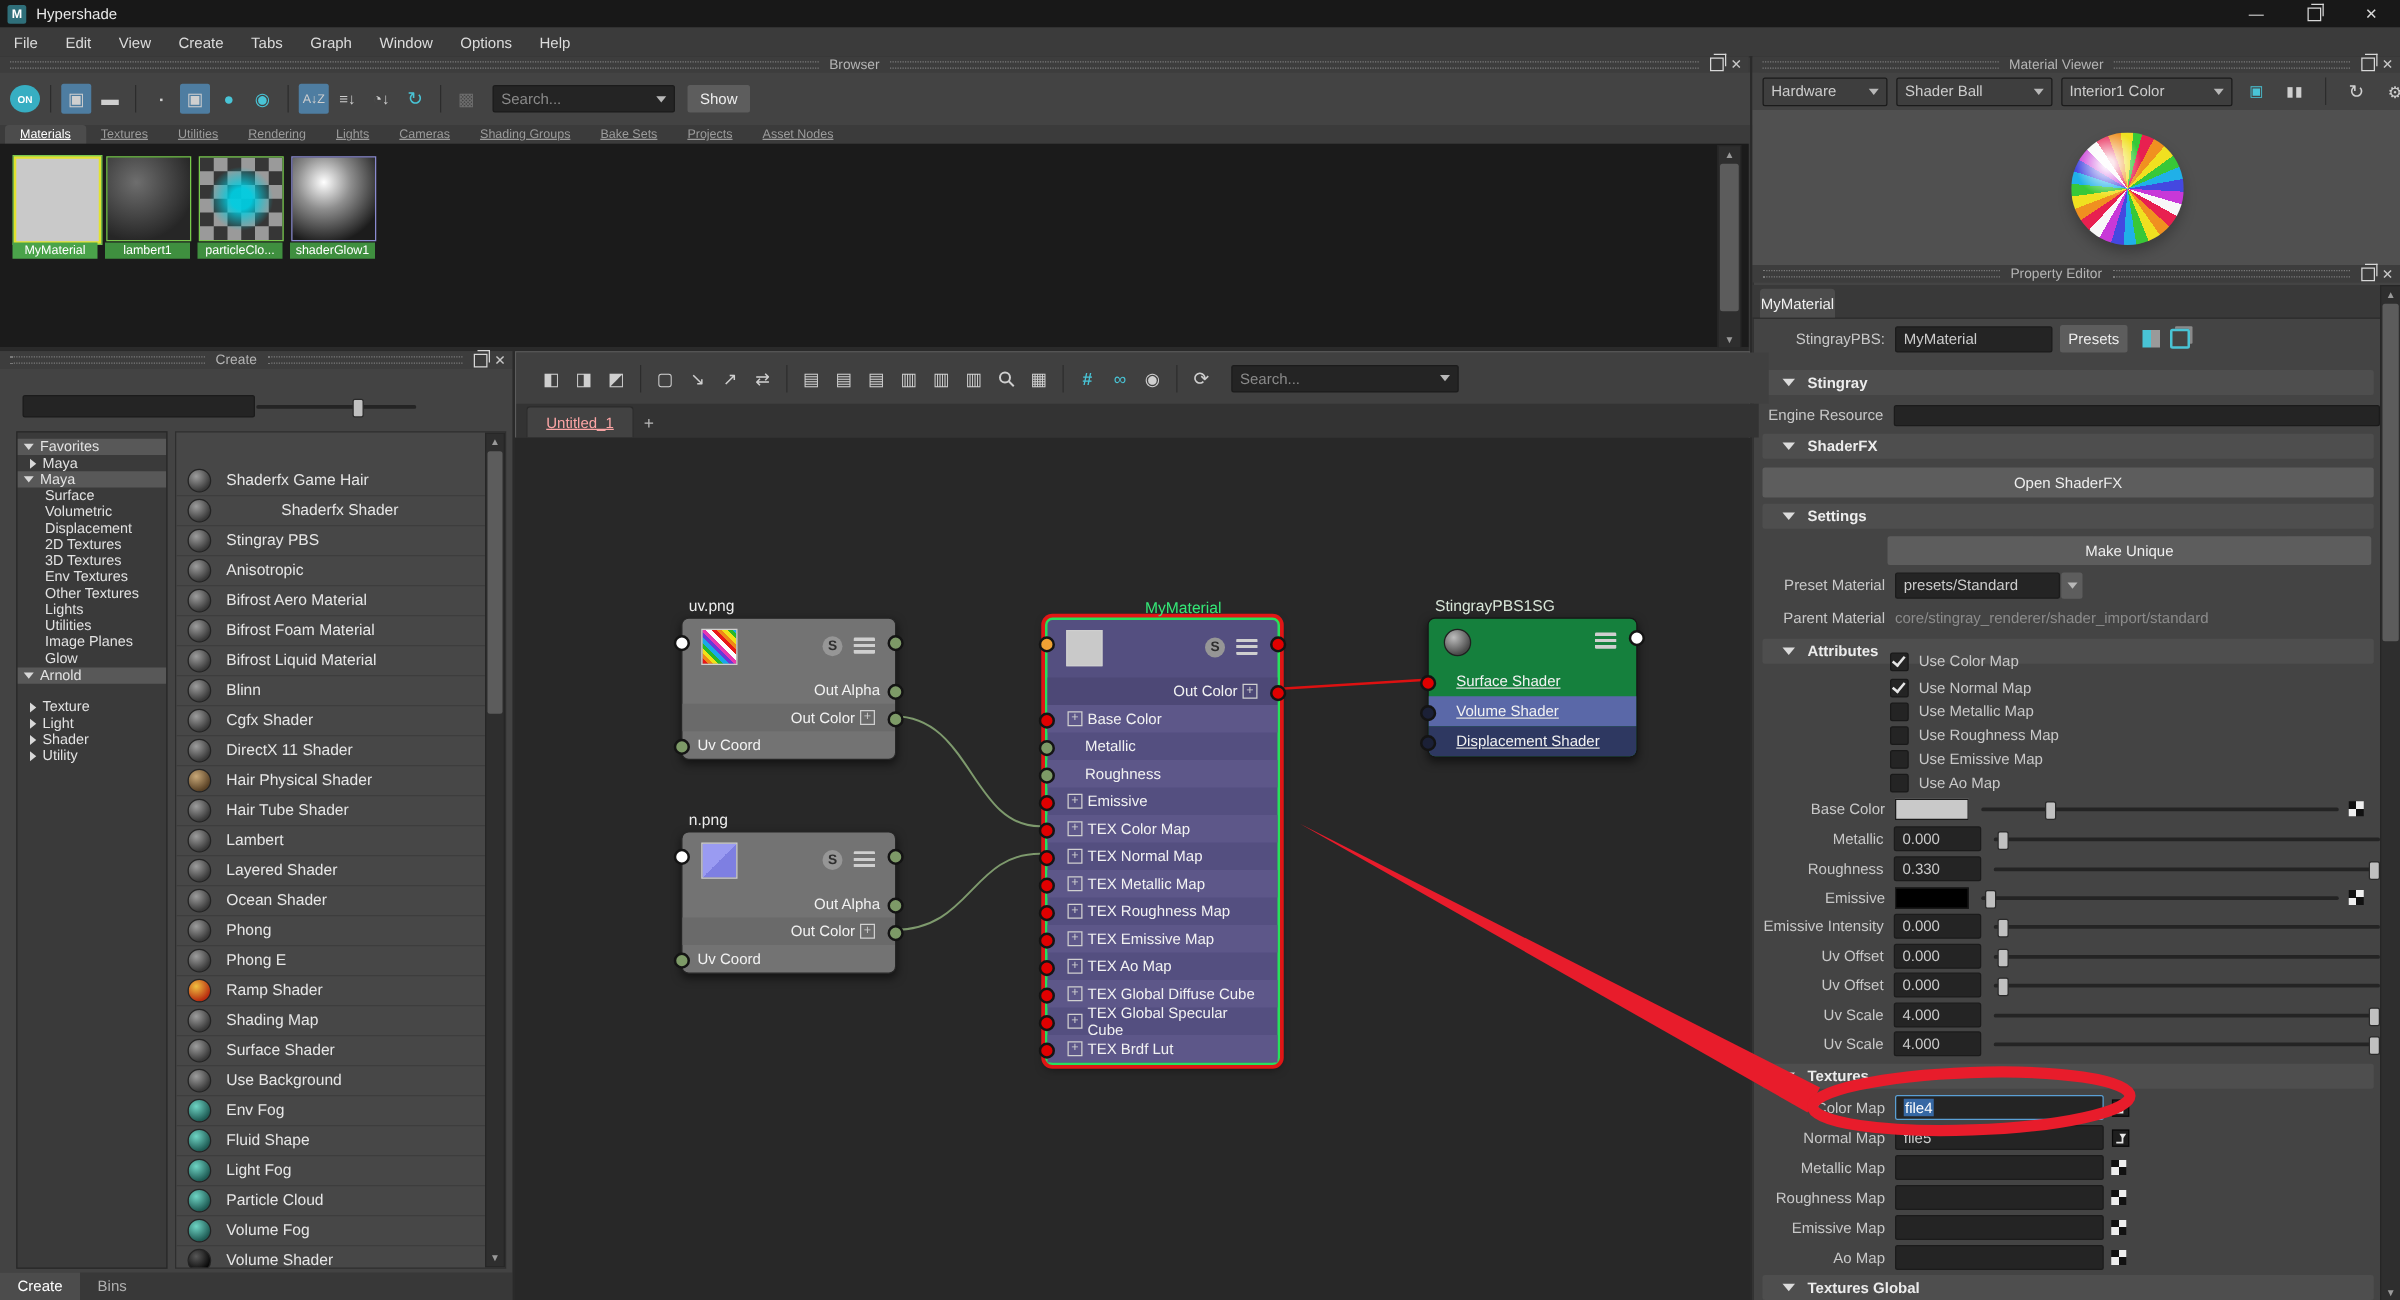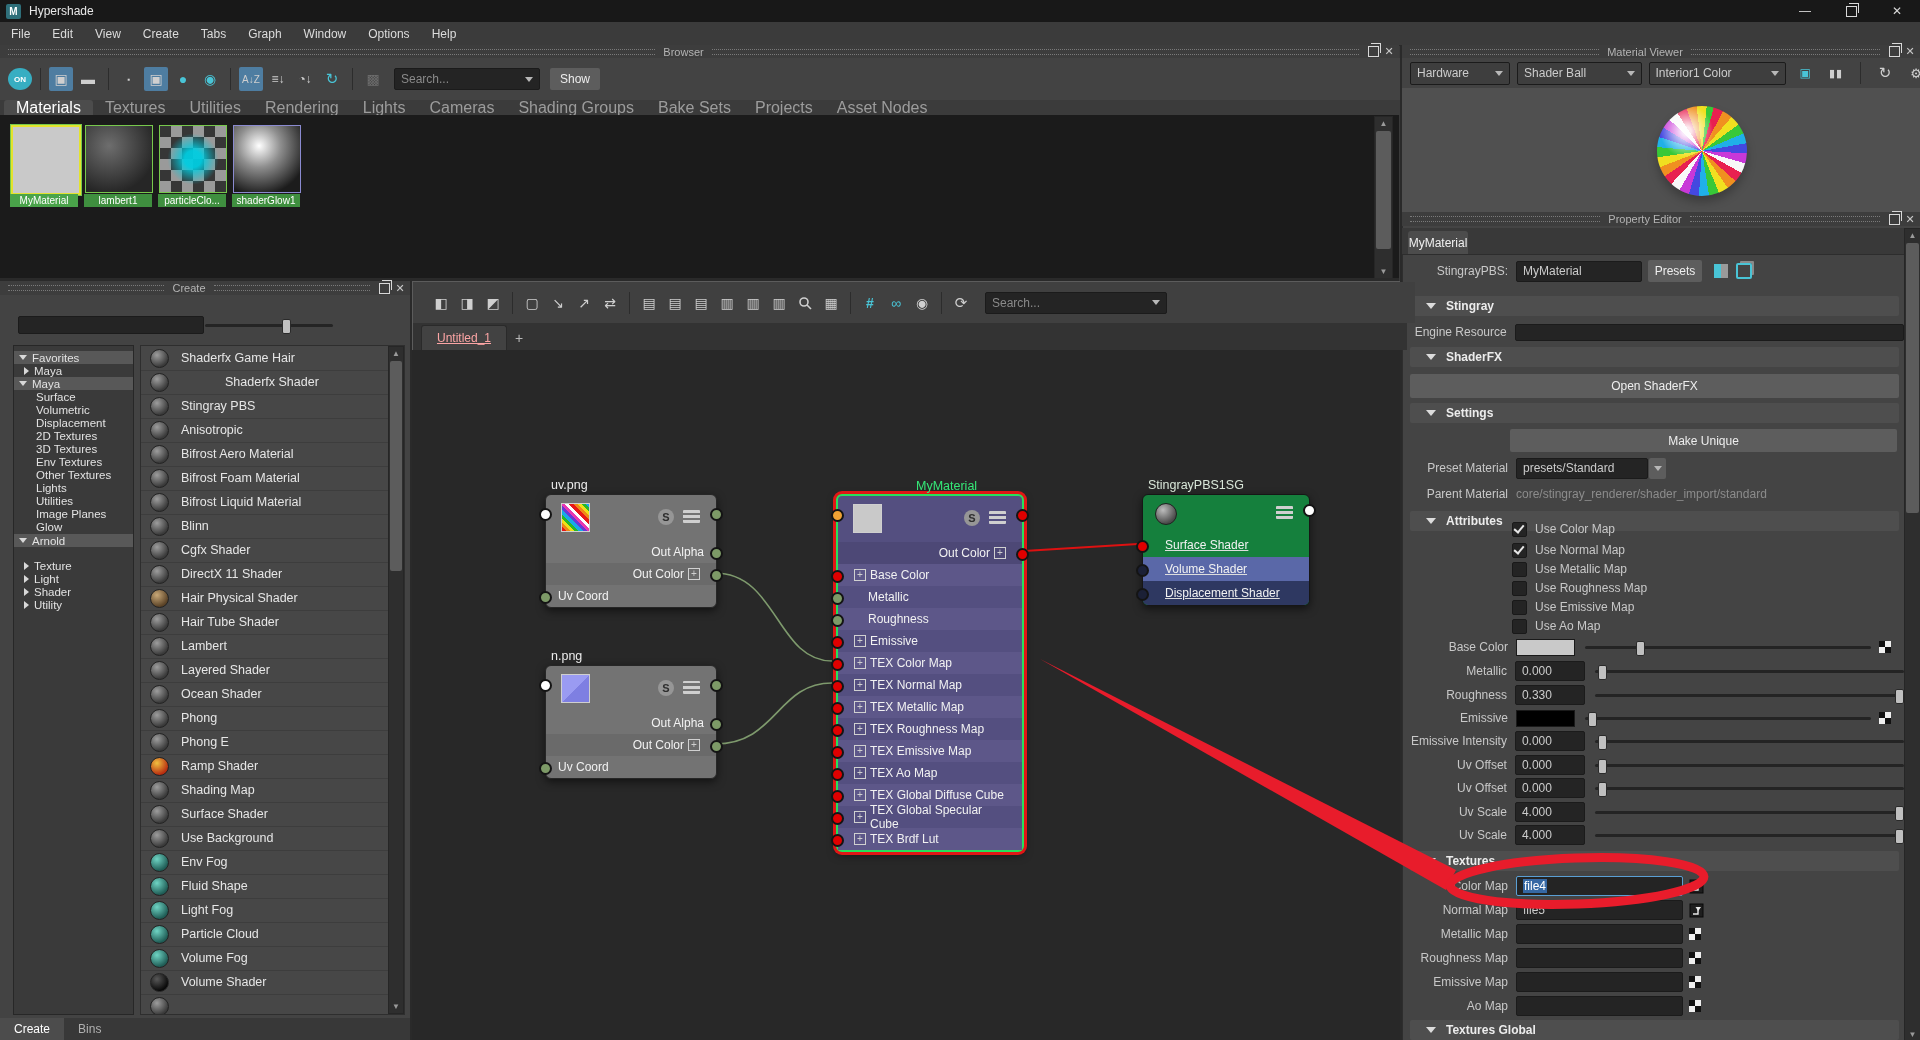--- a/index.html
+++ b/index.html
@@ -21,21 +21,21 @@
   
   .tbtn{height:24px;min-width:24px;display:flex;align-items:center;justify-content:center;border-radius:2px;color:#cfcfcf;font-size:14px;}
   .sel{background:#4e7da1;}
   .teal{color:#49c4d6;}
   .sep{width:1px;height:22px;background:#2c2c2c;margin:0 5px;}
   .field{background:#242424;border:1px solid #1b1b1b;border-radius:2px;color:#ccc;font-size:12px;display:flex;align-items:center;padding:0 6px;}
   .ph{color:#8a8a8a;}
   .btn{background:#5d5d5d;border-radius:2px;color:#eee;font-size:12px;display:flex;align-items:center;justify-content:center;}
   .caret{width:0;height:0;border-left:4px solid transparent;border-right:4px solid transparent;border-top:5px solid #b8b8b8;margin-left:auto;}
   
-  .btab{padding:0 12px;height:15px;font-size:16px;color:#9c9c9c;display:flex;align-items:center;border-radius:3px 3px 0 0;}
+  .btab{padding:0 12px;height:15px;font-size:10px;color:#9c9c9c;display:flex;align-items:center;border-radius:3px 3px 0 0;text-decoration:underline;}
   .btab.active{background:#4c4c4c;color:#fff;}
   .swatch{position:absolute;width:66px;height:66px;}
   .swlabel{position:absolute;width:68px;height:13px;font-size:10px;color:#fff;background:#3f8f3f;display:flex;align-items:center;justify-content:center;overflow:hidden;white-space:nowrap;}
   
   .vscroll{position:absolute;background:#2e2e2e;border:1px solid #262626;}
   .sthumb{position:absolute;left:1px;right:1px;background:#5c5c5c;border-radius:2px;}
   .sarrow{position:absolute;left:0;right:0;height:13px;display:flex;align-items:center;justify-content:center;color:#9a9a9a;font-size:8px;}
   
   .hdr{position:absolute;left:1410px;width:489px;height:20px;background:#4e4e4e;border-radius:2px;display:flex;align-items:center;font-size:12px;font-weight:bold;color:#ececec;}
   .hdr .tri{width:0;height:0;border-left:5px solid transparent;border-right:5px solid transparent;border-top:6px solid #dcdcdc;margin:0 10px 0 16px;}
@@ -48,21 +48,21 @@
   .chk{width:13px;height:13px;background:#242424;border:1px solid #191919;border-radius:2px;position:relative;margin-right:8px;flex:none;}
   .chk.on::after{content:"";position:absolute;left:3px;top:0;width:4px;height:8px;border:solid #e6e6e6;border-width:0 2px 2px 0;transform:rotate(40deg);}
   .checker{width:12px;height:12px;margin-left:8px;background:conic-gradient(#efefef 0 90deg,#111 90deg 180deg,#efefef 180deg 270deg,#111 270deg);flex:none;}
   .texfield{width:153px;height:18px;}
   .selhl{background:#3668a4;color:#fff;padding:0 1px;}
   
   .titem{position:absolute;left:0;height:13px;display:flex;align-items:center;font-size:11.5px;color:#e2e2e2;white-space:nowrap;width:100%;}
   .titem.bar{background:#585858;}
   .tri-d{width:0;height:0;border-left:4px solid transparent;border-right:4px solid transparent;border-top:5px solid #d8d8d8;margin:0 5px 0 5px;}
   .tri-r{width:0;height:0;border-top:4px solid transparent;border-bottom:4px solid transparent;border-left:5px solid #d8d8d8;margin:0 5px 0 10px;}
-  .srow{position:absolute;left:0;width:100%;height:24px;display:flex;align-items:center;border-bottom:1px solid #3d3d3d;font-size:12.5px;color:#e6e6e6;}
+  .srow{position:absolute;left:0;width:100%;height:24px;display:flex;align-items:center;border-bottom:1px solid #3d3d3d;font-size:12.5px;color:#e6e6e6;margin-top:26px;}
   .ball-ic{width:17px;height:17px;border-radius:50%;margin:0 12px 0 9px;background:radial-gradient(circle at 35% 30%,#9d9d9d,#3a3a3a 72%);border:1px solid #232323;flex:none;}
   .t-tan{background:radial-gradient(circle at 35% 30%,#c8a878,#5a4226 72%);}
   .t-ramp{background:radial-gradient(circle at 35% 30%,#f0c040,#b82d10 72%);}
   .t-teal{background:radial-gradient(circle at 35% 30%,#6fd4c4,#1f5c55 72%);}
   .t-dark{background:radial-gradient(circle at 35% 30%,#585858,#090909 72%);}
   
   #necanvas{position:absolute;left:412px;top:350px;width:988px;height:690px;background:#282828;overflow:hidden;}
   .node{position:absolute;border-radius:6px;box-shadow:0 3px 8px rgba(0,0,0,.55);}
   .ntitle{position:absolute;top:-17px;left:5px;font-size:12.5px;color:#ececec;white-space:nowrap;}
   .gray-node{background:#737373;border:1px solid #262626;}

